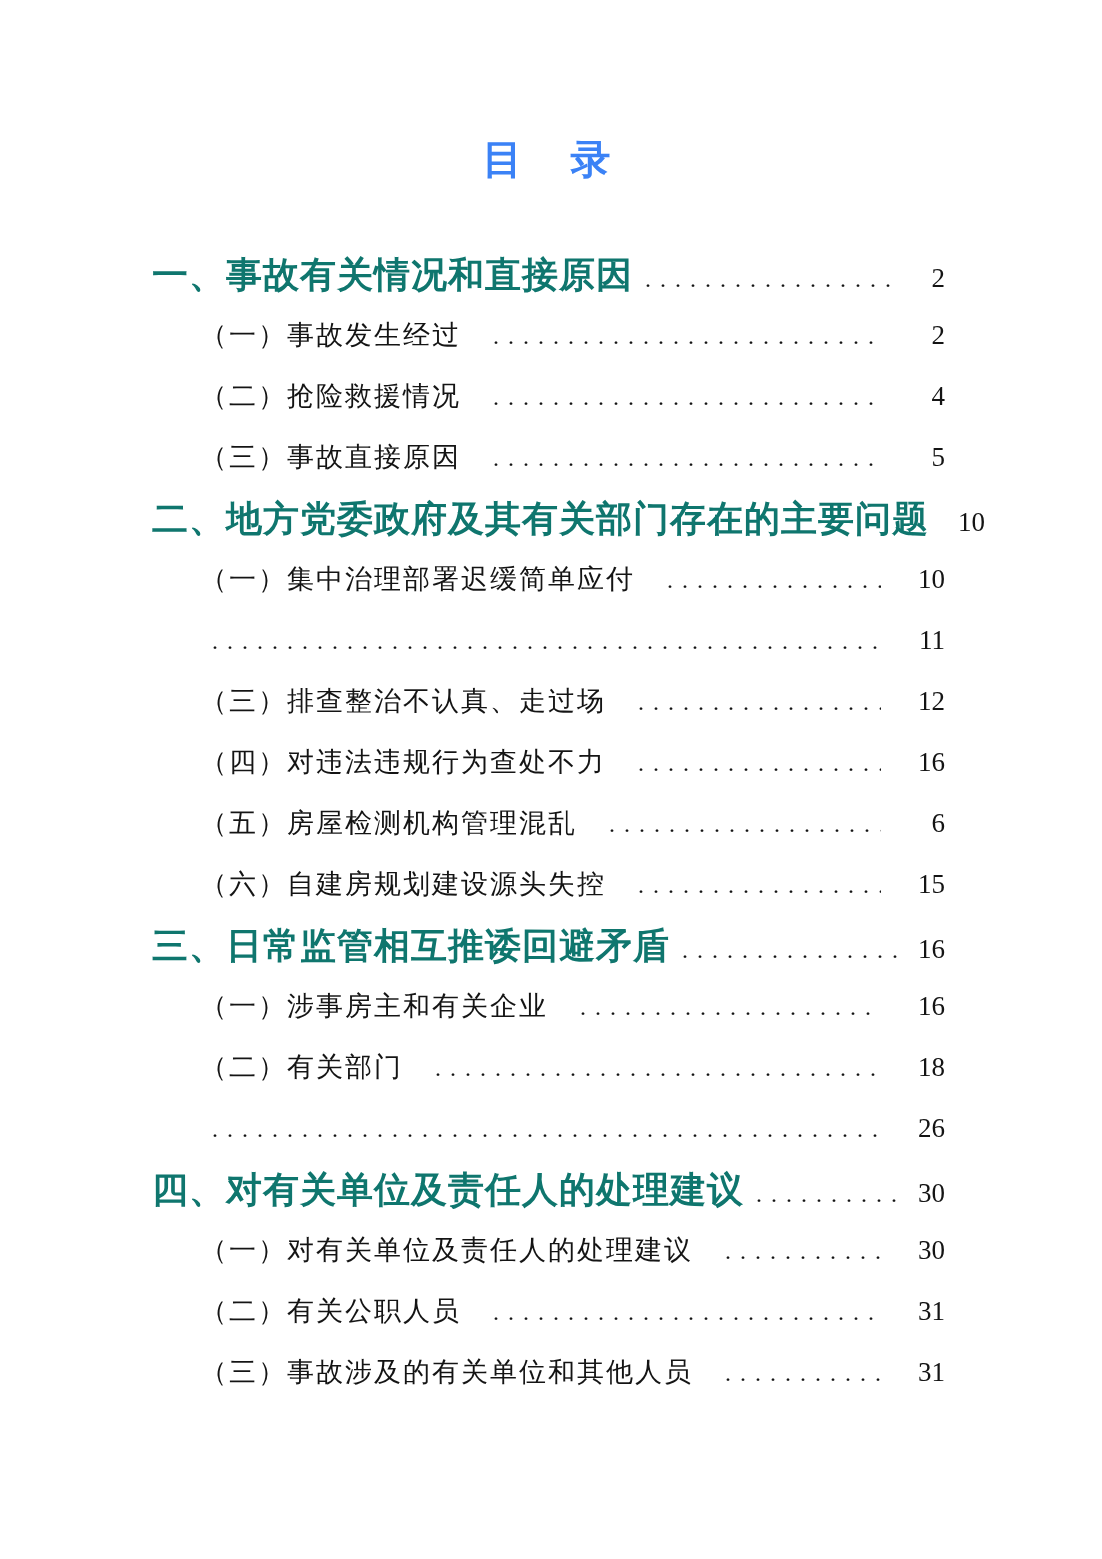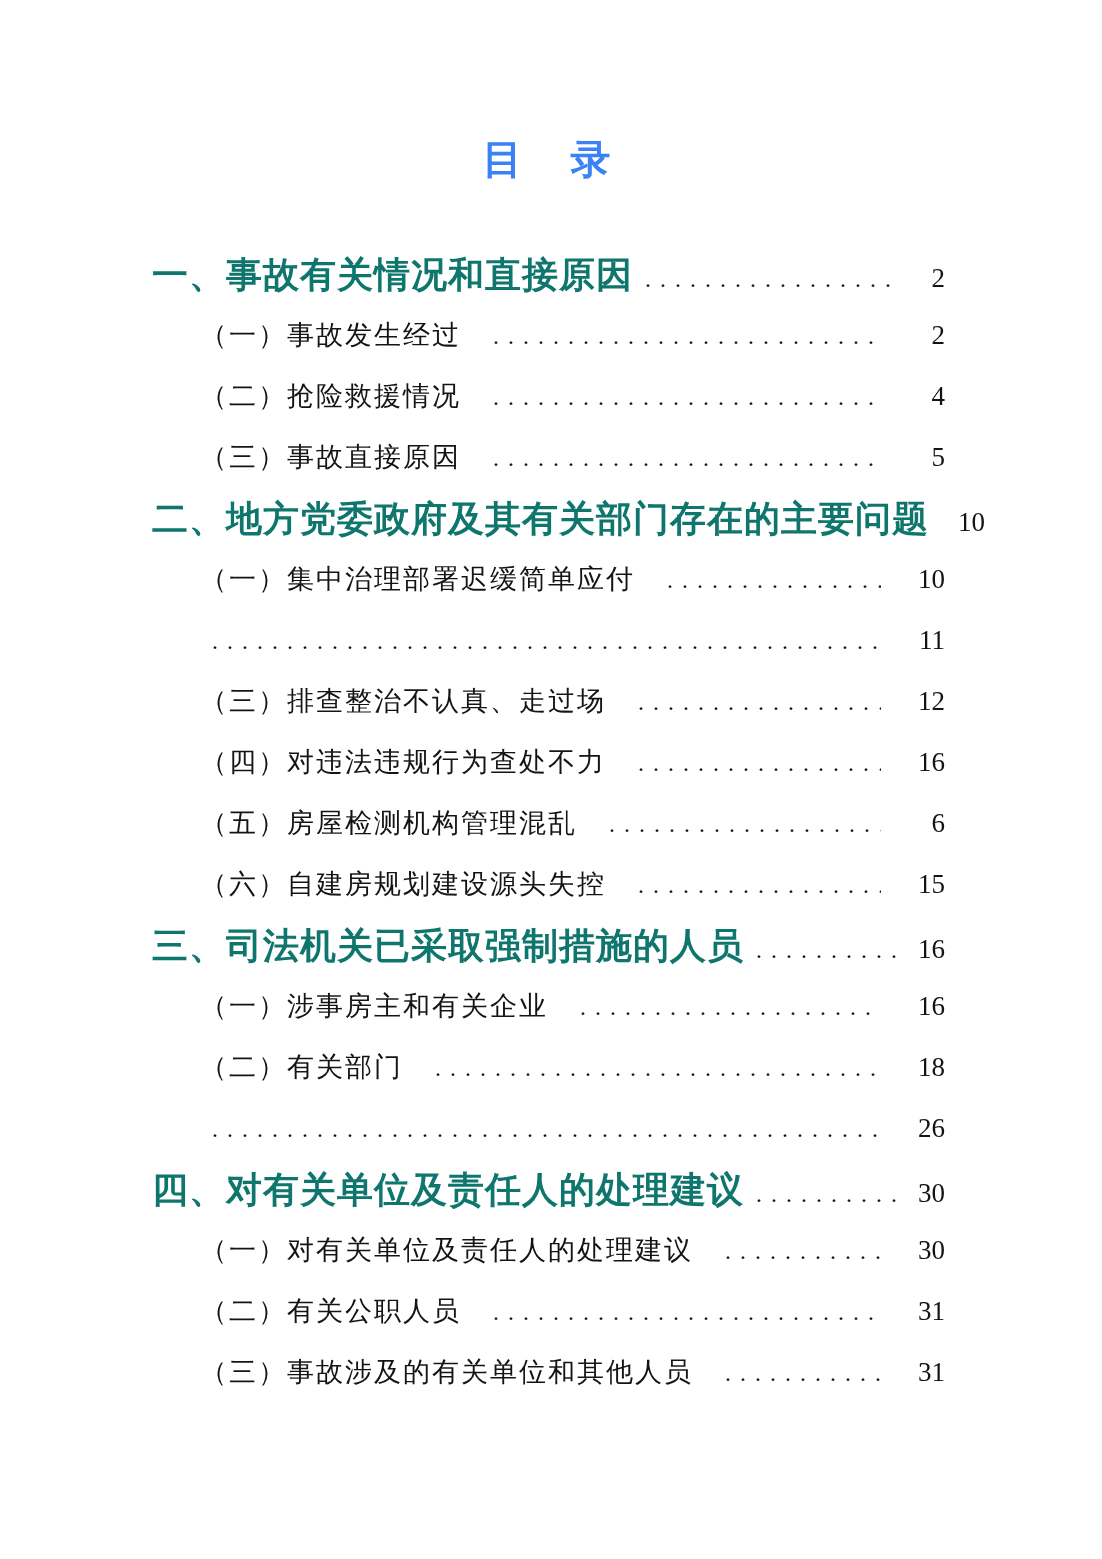--- a/index.html
+++ b/index.html
@@ -135,21 +135,21 @@
     <span class="label">（五）房屋检测机构管理混乱</span>
     <span class="leader" aria-hidden="true">........................................................................................................................</span>
     <span class="pagenum">6</span>
   </div>
       <div class="toc-row level-2">
     <span class="label">（六）自建房规划建设源头失控</span>
     <span class="leader" aria-hidden="true">........................................................................................................................</span>
     <span class="pagenum">15</span>
   </div>
       <div class="toc-row level-1">
-    <span class="label">三、司法机关已采取强制措施的人员</span>
+    <span class="label">三、日常监管相互推诿回避矛盾</span>
     <span class="leader" aria-hidden="true">........................................................................................................................</span>
     <span class="pagenum">16</span>
   </div>
       <div class="toc-row level-2">
     <span class="label">（一）涉事房主和有关企业</span>
     <span class="leader" aria-hidden="true">........................................................................................................................</span>
     <span class="pagenum">16</span>
   </div>
       <div class="toc-row level-2">
     <span class="label">（二）有关部门</span>

